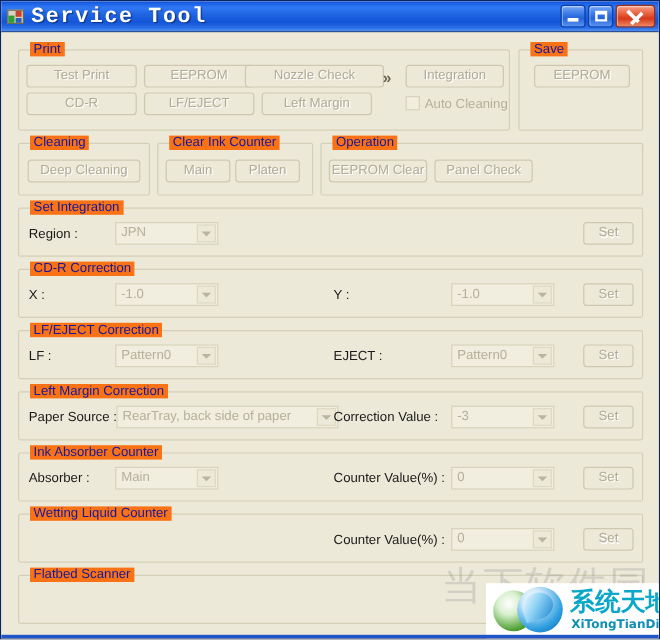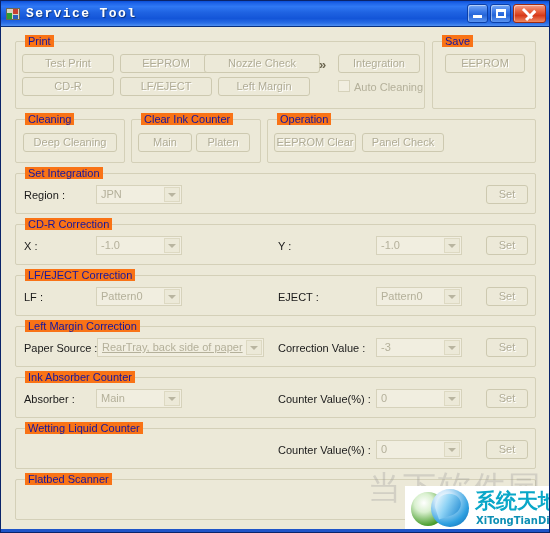--- a/index.html
+++ b/index.html
@@ -68,21 +68,21 @@
     background: #c8402f;
   }
   .title-icon .ic-blue {
     position: absolute;
     left: 8px; top: 9px;
     width: 5px; height: 4px;
     background: #2b5fb8;
   }
   .title-text {
     color: #ffffff;
-    font-size: 13px;
+    font-size: 18px;
     font-weight: bold;
     font-family: "Liberation Mono", monospace;
     letter-spacing: 1.4px;
     text-shadow: 1px 1px 1px rgba(0,0,0,0.45);
     white-space: nowrap;
     flex: 1 1 auto;
   }
   .title-buttons {
     display: flex;
     gap: 2px;
@@ -423,21 +423,21 @@
       <div class="combo" style="left:360px; top:11px; width:86px;">
         <span>Pattern0</span>
         <span class="arrow"></span>
       </div>
       <div class="btn" style="left:470px; top:11px; width:42px;">Set</div>
     </div>
 
     <div class="grp" style="left:14px; top:299px; width:521px; height:41px;">
       <div class="grp-title">Left Margin Correction</div>
       <div class="lbl" style="left:8px; top:15px;">Paper Source :</div>
-      <div class="combo" style="left:81px; top:11px; width:167px;text-decoration:underline;">
+      <div class="combo" style="left:81px; top:11px; width:185px;">
         <span>RearTray, back side of paper</span>
         <span class="arrow"></span>
       </div>
       <div class="lbl" style="left:262px; top:15px;">Correction Value :</div>
       <div class="combo" style="left:360px; top:11px; width:86px;">
         <span>-3</span>
         <span class="arrow"></span>
       </div>
       <div class="btn" style="left:470px; top:11px; width:42px;">Set</div>
     </div>

